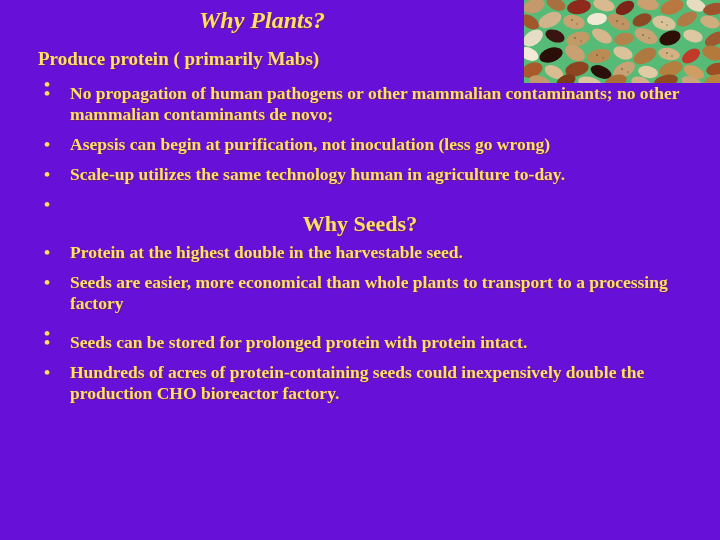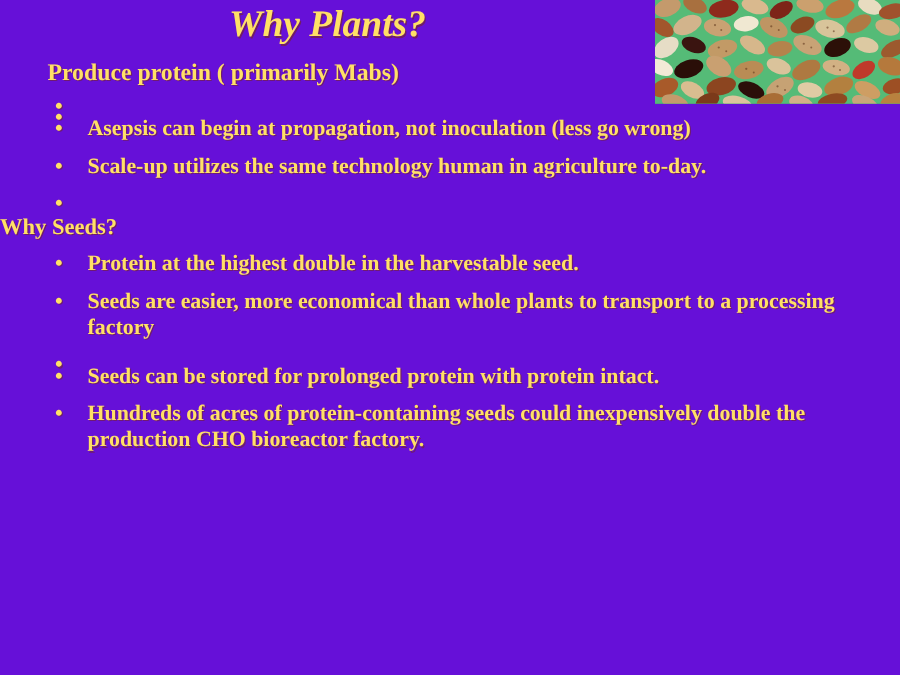--- a/index.html
+++ b/index.html
@@ -34,31 +34,31 @@
   }
   .photo svg { display: block; width: 196px; height: 83px; }
 
   
   .title-main {
     position: absolute;
     left: 0;
     top: 2px;
     width: 524px;
     text-align: center;
-    font-size: 30px;
+    font-size: 24px;
     font-weight: bold;
     font-style: italic;
     color: #ffe066;
     letter-spacing: 0px;
     line-height: 36px;
     text-shadow: 1px 1px 0 rgba(120,40,10,0.55);
   }
   .title-sub {
-    text-align: left;
-    font-size: 18px;
+    text-align: center;
+    font-size: 22px;
     font-weight: bold;
     font-style: normal;
     color: #ffe066;
     line-height: 33px;
     margin: 4px 0 2px 0;
     text-shadow: 1px 1px 0 rgba(120,40,10,0.55);
   }
 
   
   .content {
@@ -192,24 +192,25 @@
   <div class="content">
 
     <div class="lead">Produce protein ( primarily Mabs)</div>
 
     <ul class="bullets">
       <li>
         <span class="dot">•</span>
       </li>
       <li>
         <span class="dot">•</span>
-      </li>
-      <li>
-        <span class="dot">•</span>
-        <span>Asepsis can begin at propagation, not inoculation (less go wrong)</span>
+        <span>No propagation of human pathogens or other mammalian contaminants; no other mammalian contaminants de novo;</span>
+      </li>
+      <li>
+        <span class="dot">•</span>
+        <span>Asepsis can begin at purification, not inoculation (less go wrong)</span>
       </li>
       <li>
         <span class="dot">•</span>
         <span>Scale-up utilizes the same technology human in agriculture to-day.</span>
       </li>
       <li>
         <span class="dot">•</span>
       </li>
     </ul>
 

